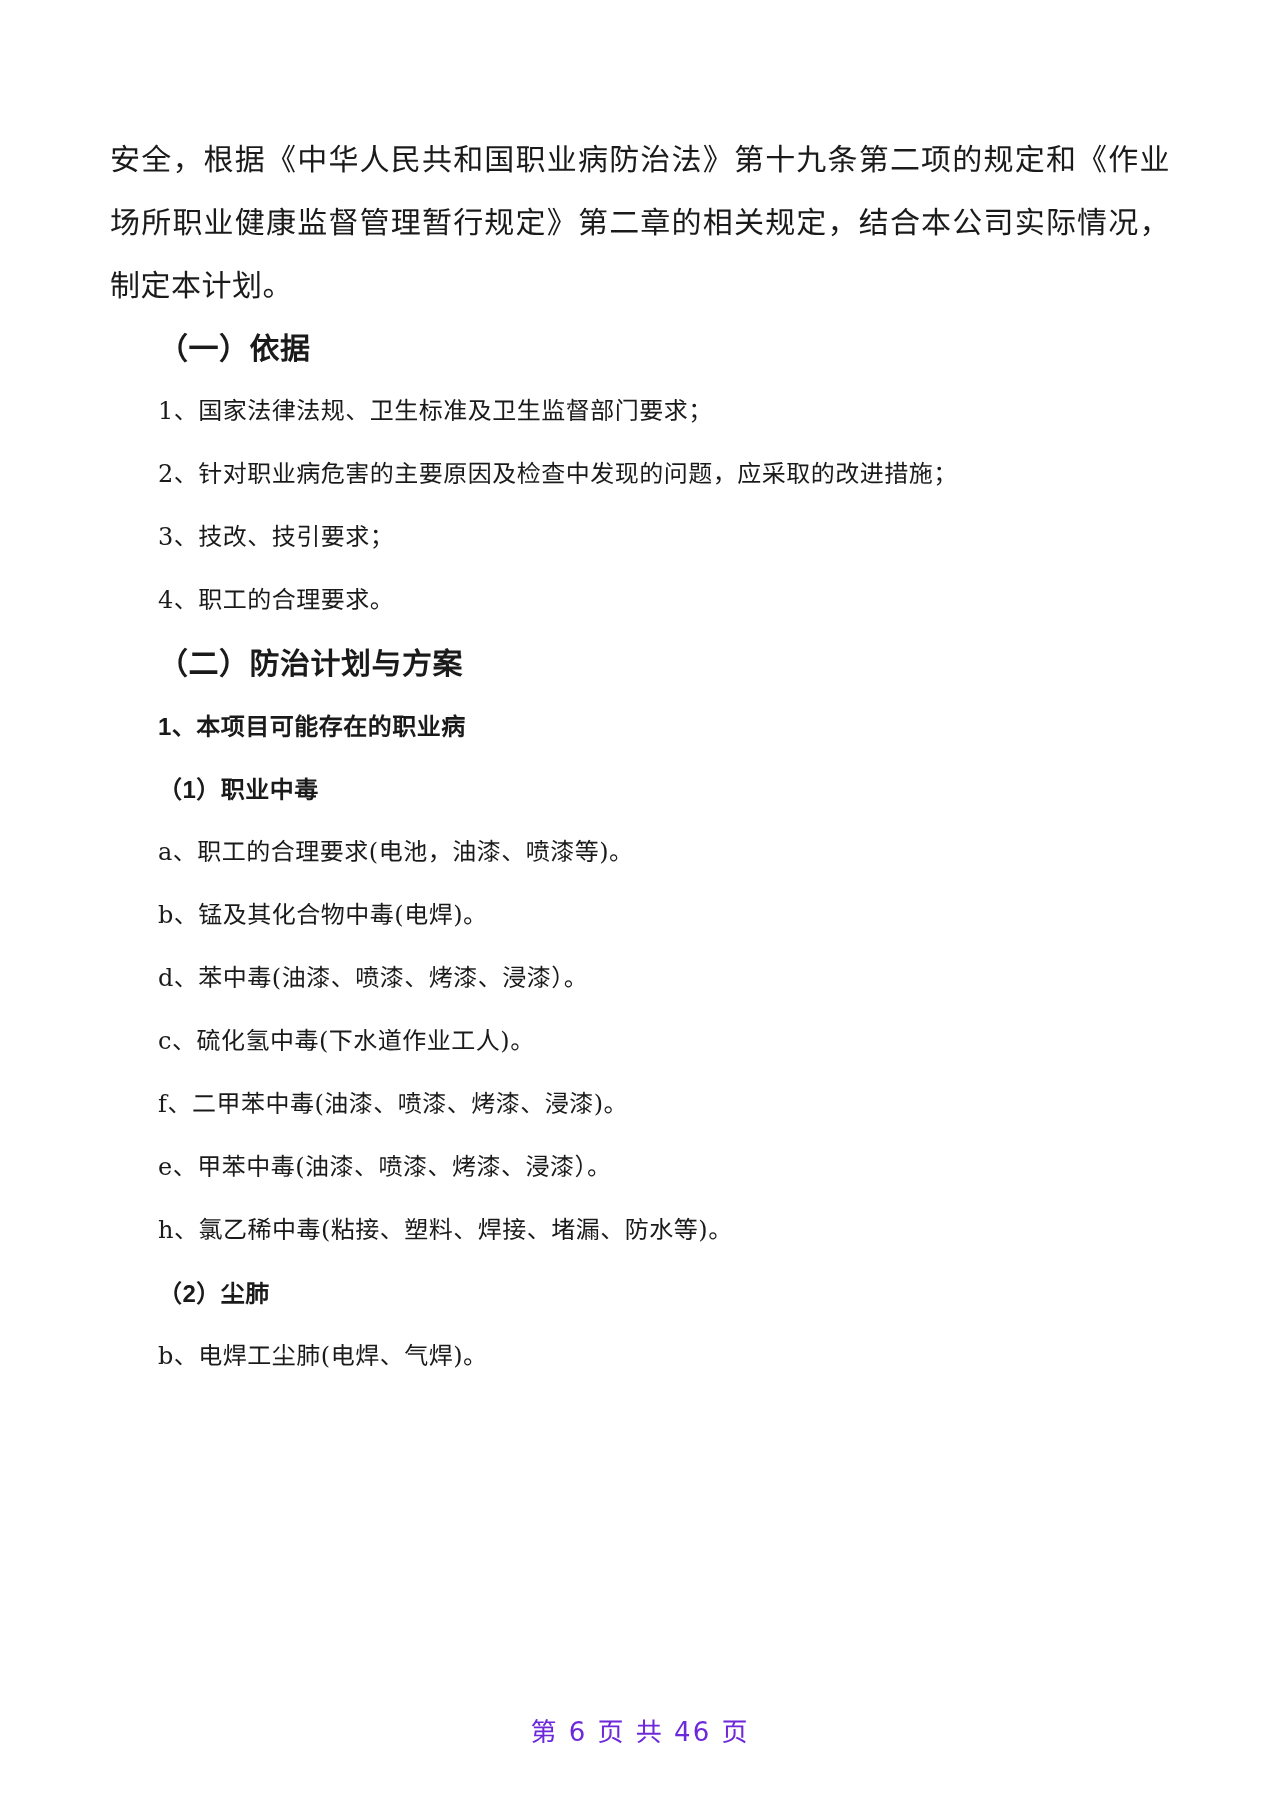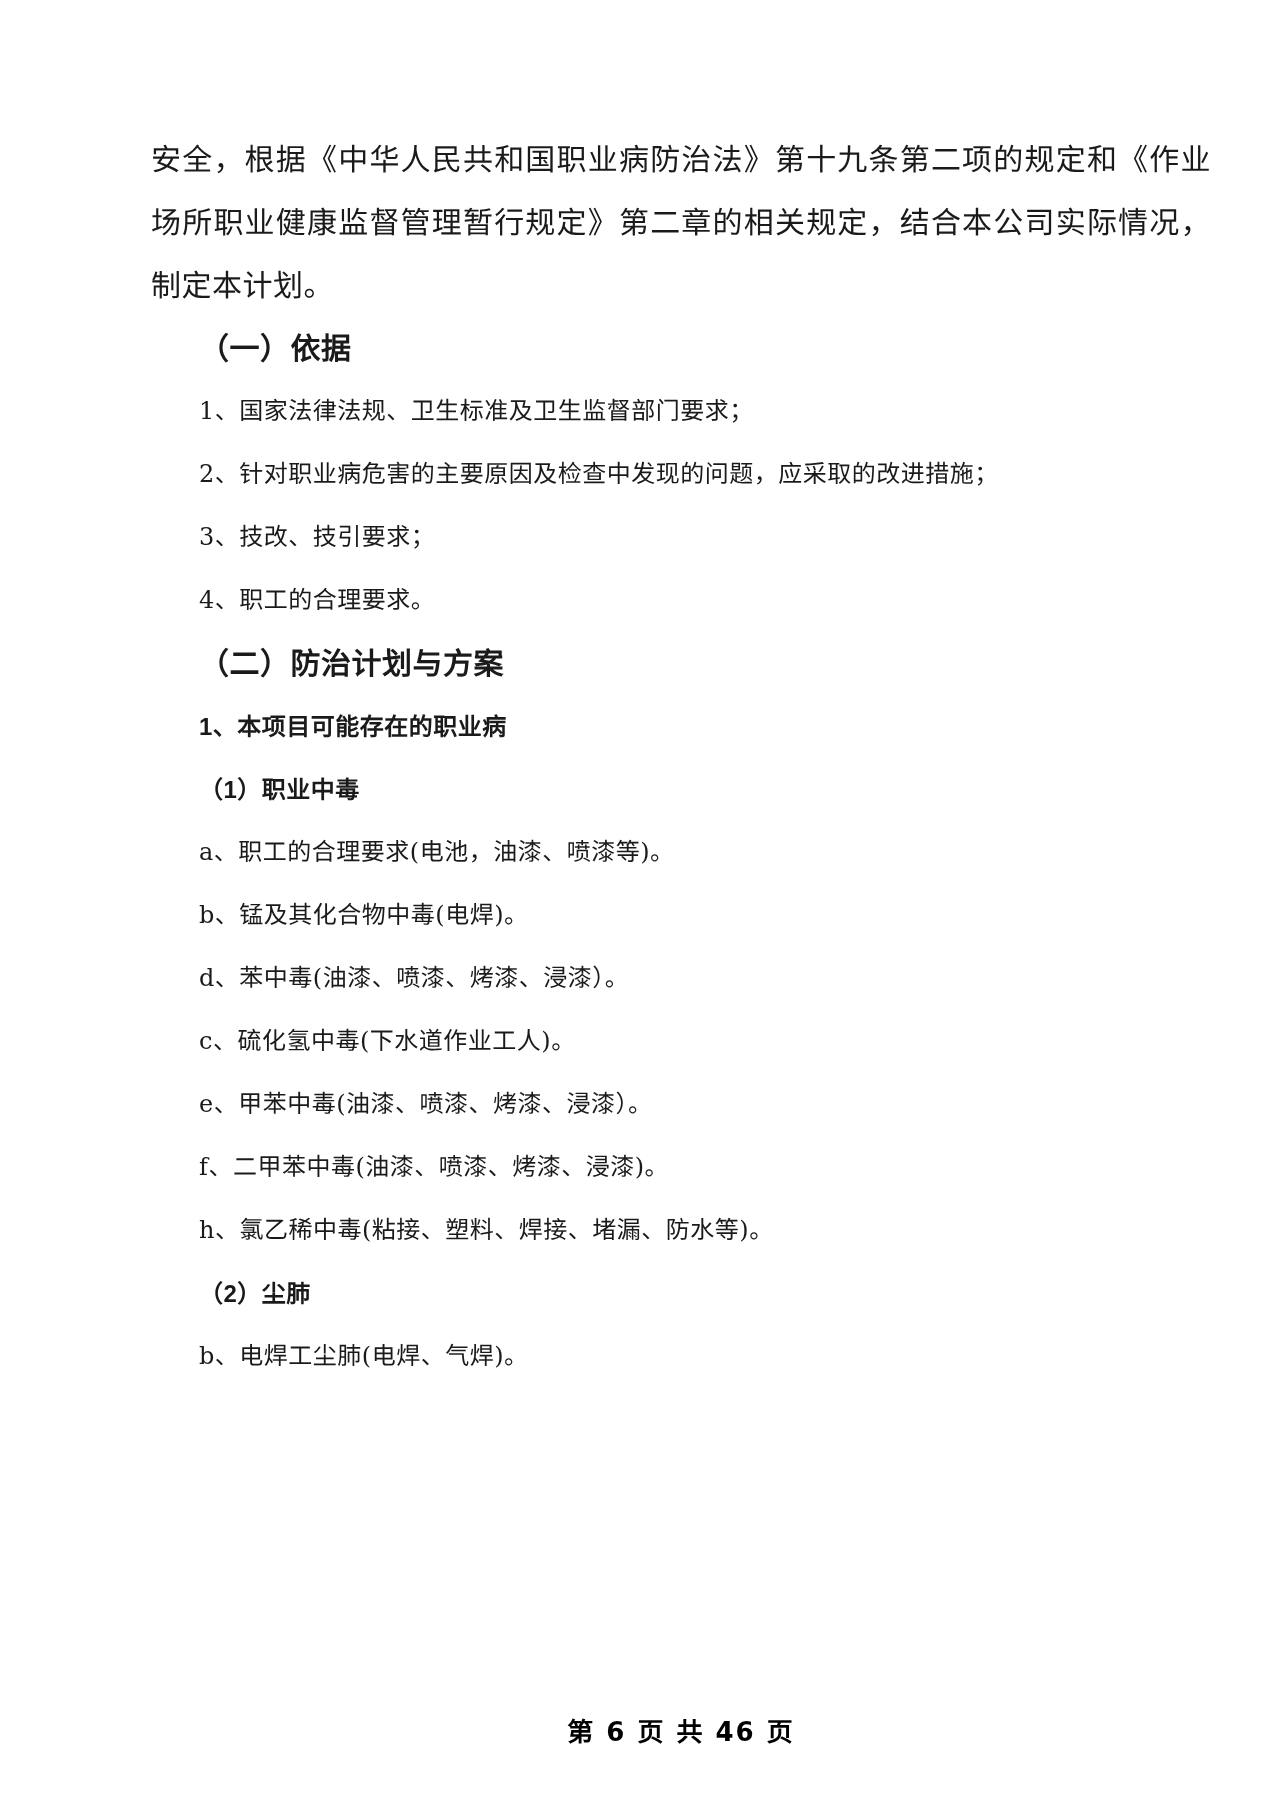--- a/index.html
+++ b/index.html
@@ -15,21 +15,20 @@
     position: relative;
     overflow: hidden;
   }
   .page {
     position: absolute;
     left: 0;
     top: 0;
     width: 1016px;
     height: 1810px;
     background: #ffffff;
-    margin-left: 41px;
   }
   .content {
     position: absolute;
     left: 110px;
     top: 128px;
     width: 1060px;
   }
   .para {
     font-size: 30px;
     line-height: 63px;
@@ -62,24 +61,24 @@
     font-weight: bold;
     font-family: Liberation Sans, sans-serif;
   }
   .footer {
     position: absolute;
     left: 0;
     bottom: 62px;
     width: 1280px;
     text-align: center;
     font-size: 26px;
-    font-weight: bold;
+    font-weight: normal;
     font-family: "DejaVu Sans", "Liberation Sans", sans-serif;
     letter-spacing: 2px;
-    color: #000000;
+    color: #6d28d9;
   }
 </style>
 </head>
 <body>
 
 <div class="page">
   <div class="content">
 
     <p class="para opening">安全，根据《中华人民共和国职业病防治法》第十九条第二项的规定和《作业场所职业健康监督管理暂行规定》第二章的相关规定，结合本公司实际情况，制定本计划。</p>
 
@@ -89,22 +88,22 @@
     <p class="item">3、技改、技引要求；</p>
     <p class="item">4、职工的合理要求。</p>
 
     <h2 class="heading">（二）防治计划与方案</h2>
     <p class="item bold">1、本项目可能存在的职业病</p>
     <p class="item bold">（1）职业中毒</p>
     <p class="item">a、职工的合理要求(电池，油漆、喷漆等)。</p>
     <p class="item">b、锰及其化合物中毒(电焊)。</p>
     <p class="item">d、苯中毒(油漆、喷漆、烤漆、浸漆）。</p>
     <p class="item">c、硫化氢中毒(下水道作业工人)。</p>
+    <p class="item">f、二甲苯中毒(油漆、喷漆、烤漆、浸漆)。</p>
     <p class="item">e、甲苯中毒(油漆、喷漆、烤漆、浸漆）。</p>
-    <p class="item">f、二甲苯中毒(油漆、喷漆、烤漆、浸漆)。</p>
     <p class="item">h、氯乙稀中毒(粘接、塑料、焊接、堵漏、防水等)。</p>
     <p class="item bold">（2）尘肺</p>
     <p class="item">b、电焊工尘肺(电焊、气焊)。</p>
 
   </div>
 
   <div class="footer">第 6 页 共 46 页</div>
 </div>
 
 </body></html>

